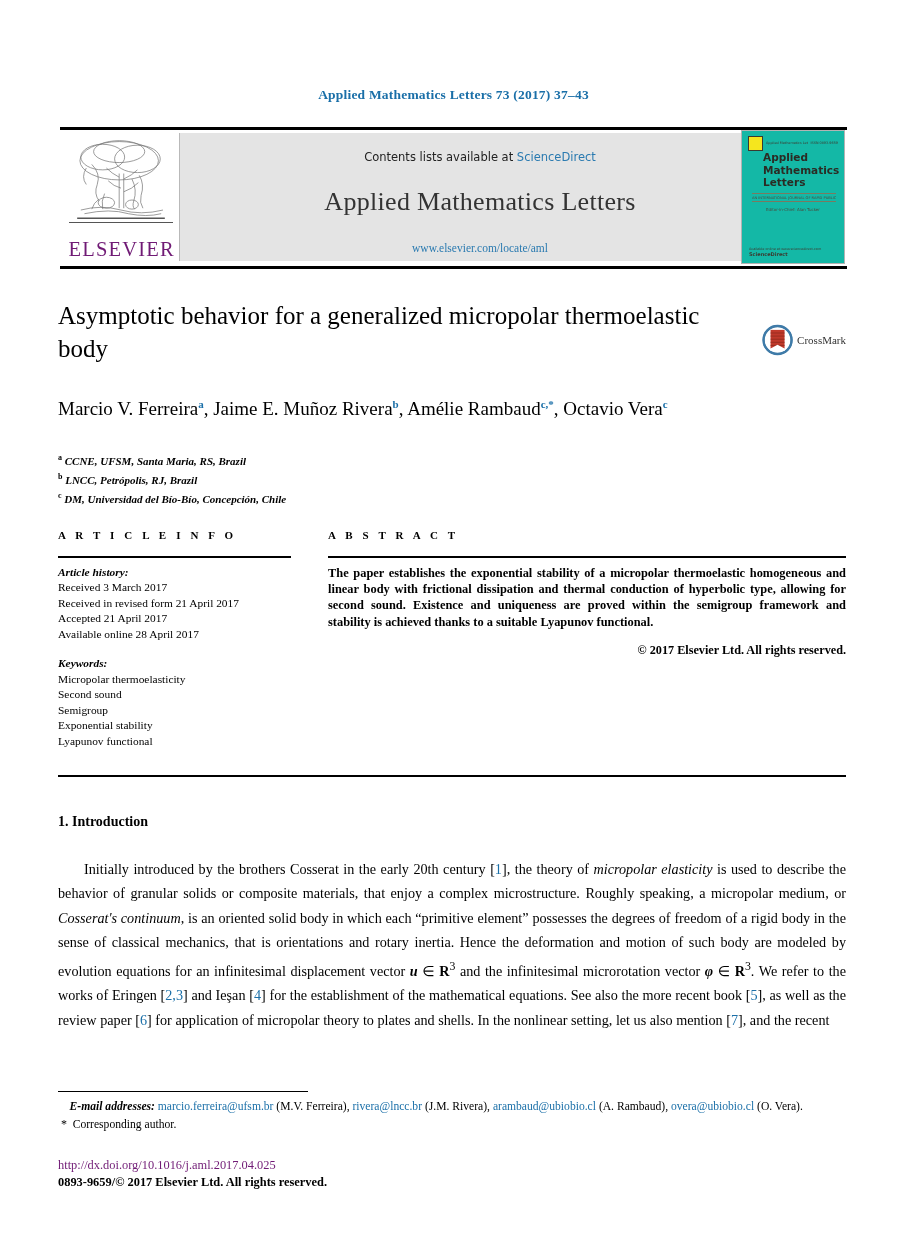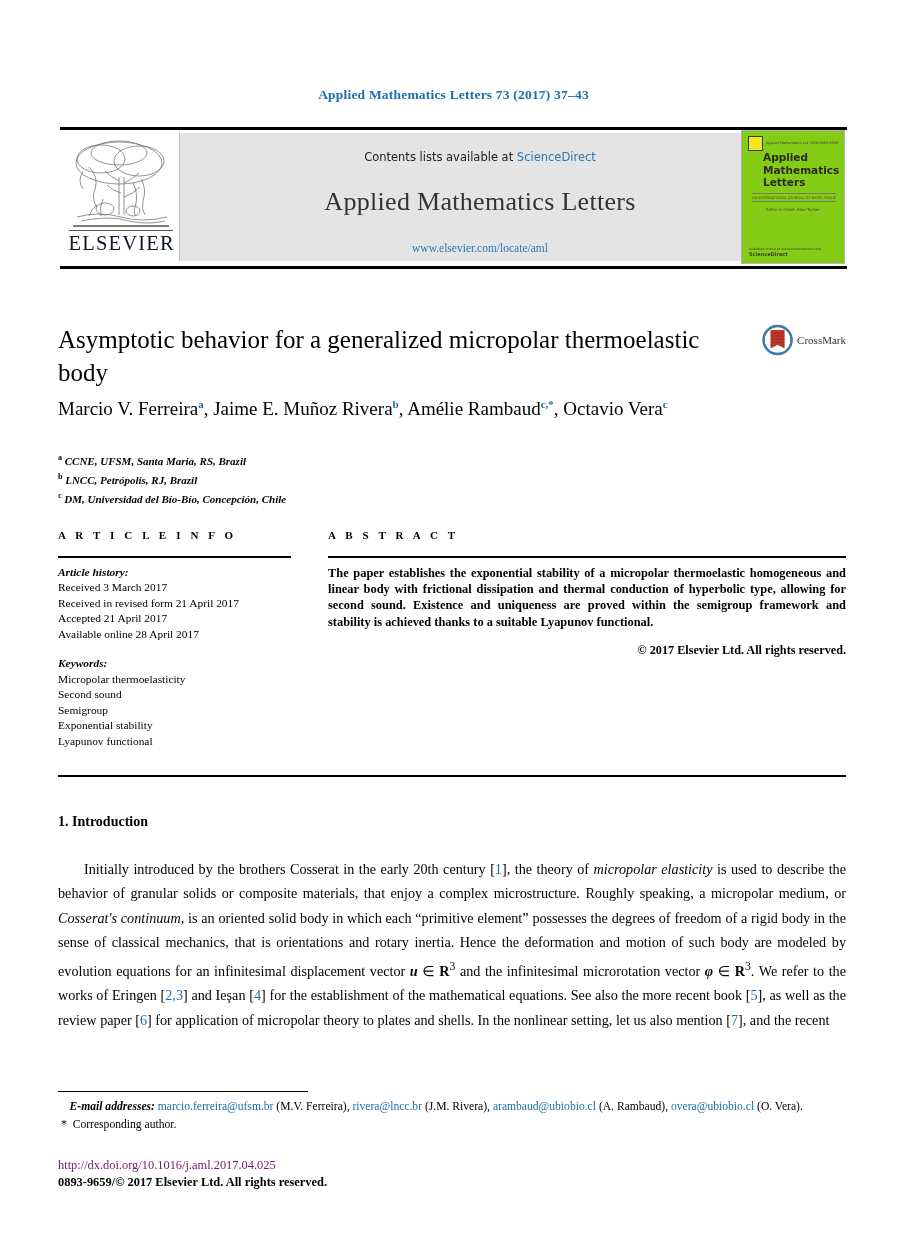--- a/index.html
+++ b/index.html
@@ -71,24 +71,24 @@
     padding-top: 4px;
   }
   .elsevier-tree {
     width: 104px;
     height: 92px;
   }
   .elsevier-word {
     font-family: "Liberation Serif", serif;
     font-size: 20.5px;
     letter-spacing: 1.2px;
-    color: #0f172a;
+    color: #701a75;
     margin-top: 1px;
     border-top: 1.5px solid #555;
-    padding-top: 1px;
+    padding-top: 15px;
     width: 104px;
     text-align: center;
   }
   .banner {
     position: absolute;
     left: 120px;
     top: 6px;
     width: 600px;
     height: 128px;
     background: #e4e4e4;
@@ -116,21 +116,21 @@
     font-size: 11.5px;
     color: #2a7ab0;
   }
   
   .cover {
     position: absolute;
     left: 681px;
     top: 3px;
     width: 104px;
     height: 134px;
-    background: #84cc16;
+    background: #14b8a6;
     border: 1px solid #b3b3b3;
     box-sizing: border-box;
     overflow: hidden;
   }
   .cover-topbar {
     position: absolute;
     left: 6px; top: 6px; right: 6px;
     height: 12px;
     display: flex;
     align-items: center;
@@ -201,21 +201,21 @@
     line-height: 5px;
   }
   .cover-foot-brand {
     font-weight: bold;
     font-size: 5px;
   }
   
   .title {
     position: absolute;
     left: 58px;
-    top: 284px;
+    top: 260px;
     width: 690px;
     font-size: 25px;
     line-height: 33px;
     color: #000;
   }
   .crossmark {
     position: absolute;
     left: 762px;
     top: 278px;
     width: 84px;

